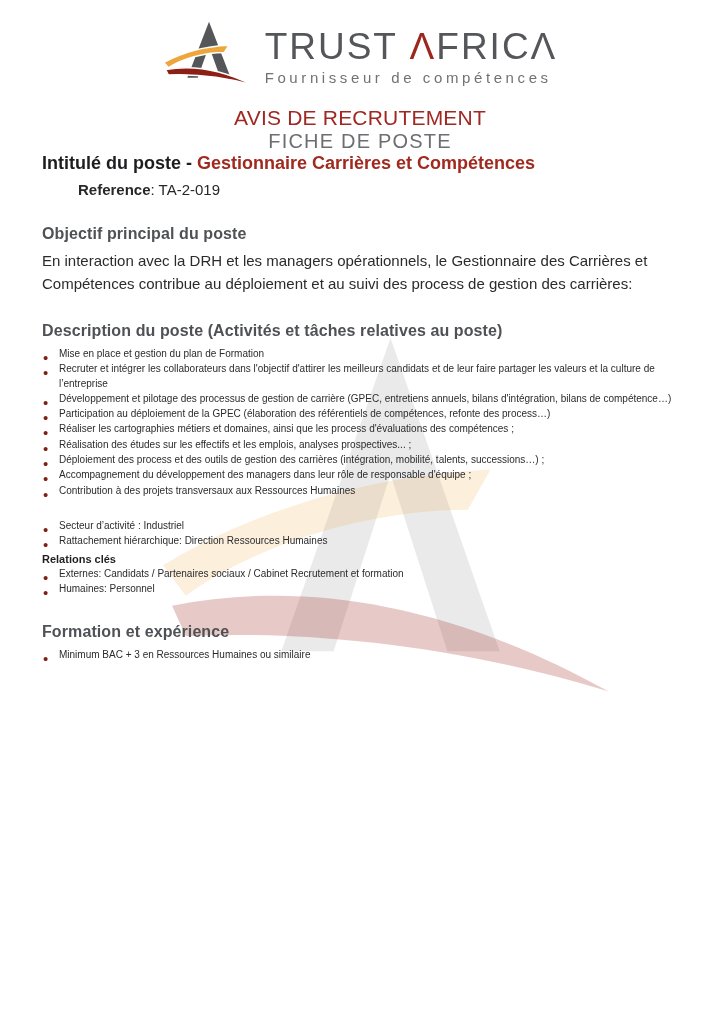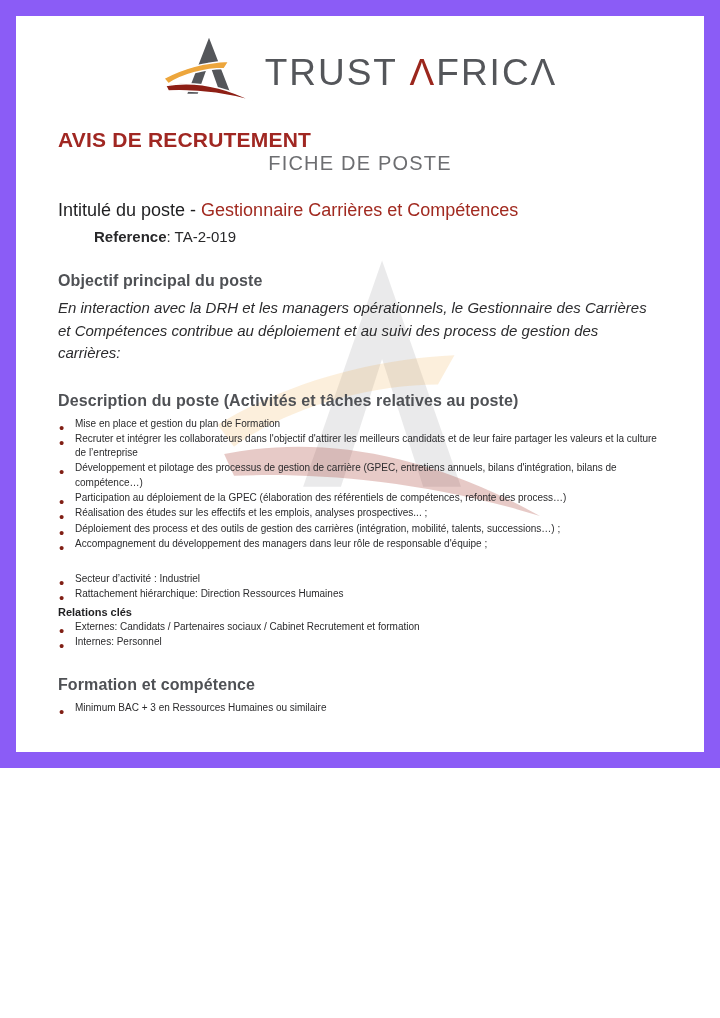--- a/index.html
+++ b/index.html
@@ -1,18 +1,18 @@
 <!DOCTYPE html>
 <html><head>
 <meta charset="utf-8">
 <style>
   html,body { margin:0; padding:0; }
   .frame {
-    width:720px; height:768px; box-sizing:border-box;
-    background:#8b5cf6; padding:16px;
+    width:720px; height:1018px; box-sizing:border-box;
+    background:#8b5cf6; 
   }
   .sheet {
     position:relative; width:100%; height:100%;
     background:#ffffff; overflow:hidden;
     font-family:"Liberation Sans","DejaVu Sans",sans-serif;
     color:#28282A;
   }
   .watermark {
     position:absolute; left:0; top:0; width:100%; height:100%;
     z-index:0; pointer-events:none;
@@ -25,41 +25,41 @@
   .wordmark {
     font-size:37px; font-weight:500; letter-spacing:2px;
     color:#54565A; line-height:1.05; white-space:nowrap;
   }
   .wordmark .red-a { color:#9B271D; }
   .tagline {
     font-size:15px; color:#717276; letter-spacing:3.6px;
     margin-top:3px; white-space:nowrap;
   }
   .notice-title {
-    color:#A02722; font-weight:bold;
-    font-size:21px; margin-top:18px; letter-spacing:0.2px;
+    text-align:center; color:#A02722; font-weight:normal;
+    font-size:21px; margin-top:12px; letter-spacing:0.2px;
   }
   .notice-subtitle {
     text-align:center; color:#6D6E71; font-size:20px;
     letter-spacing:1.2px;
   }
 
   
-  .job-title { margin-top:25px; font-size:18px; font-weight:normal; color:#1E1E20; }
+  .job-title { font-size:18px; font-weight:bold; color:#1E1E20; }
   .job-title .job-value { color:#A12A20; }
   .job-reference { margin-top:7px; font-size:15px; color:#28282A; }
   .job-reference .ref-label { font-weight:bold;margin-left:36px; }
 
   
   .section { margin-top:27px; }
   .section-heading {
     font-size:16px; font-weight:bold; color:#4F5155;
     margin:0 0 7px 0; letter-spacing:0.1px;
   }
-  .para { font-size:15px; line-height:1.5; margin:0; color:#2B2B2D;font-style:italic; }
+  .para { font-size:15px; line-height:1.5; margin:0; color:#2B2B2D; }
   ul.bullets { list-style:none; margin:2px 0 0 0; padding:0; }
   ul.bullets li {
     position:relative; padding-left:17px; font-size:10px;
     line-height:1.43; margin:1px 0; color:#2B2B2D;
   }
   ul.bullets li::before {
     content:"\2022"; position:absolute; left:1px; top:0;
     color:#801F14; font-size:15px;
   }
   .sub-heading { font-size:11px; font-weight:bold; color:#1F1F21; margin:4px 0 2px 0; }
@@ -82,20 +82,21 @@
     <div class="content">
 
       <div class="brand">
         <svg class="logomark" viewBox="0 0 100 82" xmlns="http://www.w3.org/2000/svg" aria-hidden="true">
           <path d="M50 2 L74 64 L62.5 64 L50 29 L37.5 64 L26 64 Z" fill="#54565A"></path>
           <path d="M0 47 C22 35 48 29 72 28 L67 36 C45 36 20 43 5 53 Z" fill="#EDA63C" stroke="#ffffff" stroke-width="1.6"></path>
           <path d="M2 55 C30 50 62 54 98 72 C62 62 28 60 5 61 Z" fill="#8E1F15" stroke="#ffffff" stroke-width="1.6"></path>
         </svg>
         <div>
           <div class="wordmark"><span>TRUST </span><span class="red-a">Λ</span><span>FRICΛ</span></div>
+          <div class="tagline">Fournisseur de compétences</div>
         </div>
       </div>
 
       <div class="notice-title">AVIS DE RECRUTEMENT</div>
       <div class="notice-subtitle">FICHE DE POSTE</div>
 
       <div class="job-title"><span>Intitulé du poste - </span><span class="job-value">Gestionnaire Carrières et Compétences</span></div>
       <div class="job-reference"><span class="ref-label">Reference</span><span>: TA-2-019</span></div>
 
       <div class="section">
@@ -103,40 +104,42 @@
         <p class="para">En interaction avec la DRH et les managers opérationnels, le Gestionnaire des Carrières et Compétences contribue au déploiement et au suivi des process de gestion des carrières:</p>
       </div>
 
       <div class="section">
         <h3 class="section-heading">Description du poste (Activités et tâches relatives au poste)</h3>
         <ul class="bullets">
             <li>Mise en place et gestion du plan de Formation</li>
             <li>Recruter et intégrer les collaborateurs dans l'objectif d'attirer les meilleurs candidats et de leur faire partager les valeurs et la culture de l’entreprise</li>
             <li>Développement et pilotage des processus de gestion de carrière (GPEC, entretiens annuels, bilans d'intégration, bilans de compétence…)</li>
             <li>Participation au déploiement de la GPEC (élaboration des référentiels de compétences, refonte des process…)</li>
+            <li>Réaliser les cartographies métiers et domaines, ainsi que les process d'évaluations des compétences ;</li>
             <li>Réalisation des études sur les effectifs et les emplois, analyses prospectives... ;</li>
             <li>Déploiement des process et des outils de gestion des carrières (intégration, mobilité, talents, successions…) ;</li>
             <li>Accompagnement du développement des managers dans leur rôle de responsable d'équipe ;</li>
+            <li>Contribution à des projets transversaux aux Ressources Humaines</li>
           </ul>
       </div>
 
       <div class="section tight">
         <ul class="bullets">
             <li>Secteur d’activité : Industriel</li>
             <li>Rattachement hiérarchique: Direction Ressources Humaines</li>
           </ul>
         <div class="sub-heading">Relations clés</div>
         <ul class="bullets">
             <li>Externes: Candidats / Partenaires sociaux / Cabinet  Recrutement et formation</li>
-            <li>Internes: Personnel</li>
+            <li>Humaines: Personnel</li>
           </ul>
       </div>
 
       <div class="section">
-        <h3 class="section-heading">Formation et compétence</h3>
+        <h3 class="section-heading">Formation et expérience</h3>
         <ul class="bullets">
             <li>Minimum BAC + 3 en Ressources Humaines ou similaire</li>
           </ul>
       </div>
 
     </div>
   </div>
 </div>
 
 </body></html>

